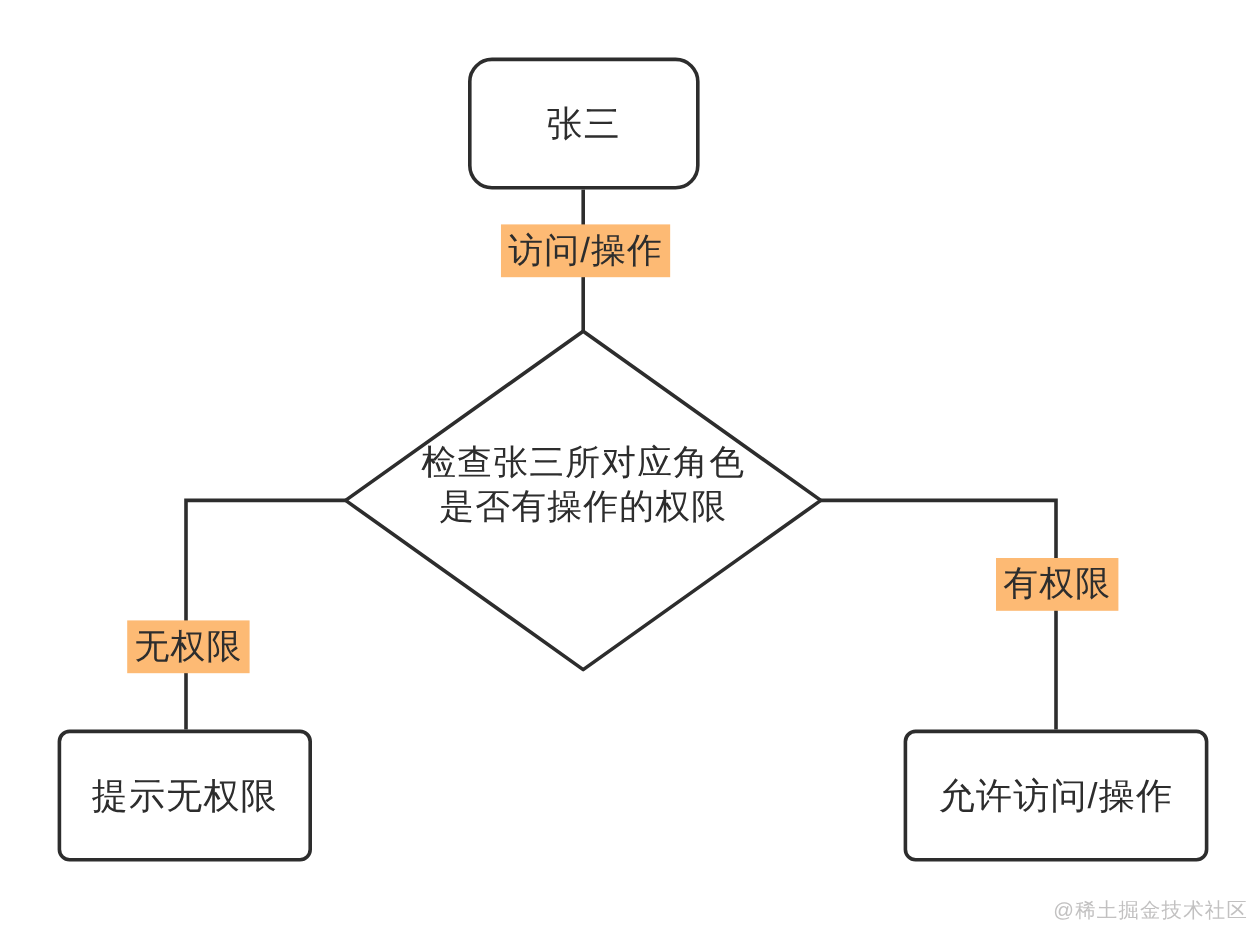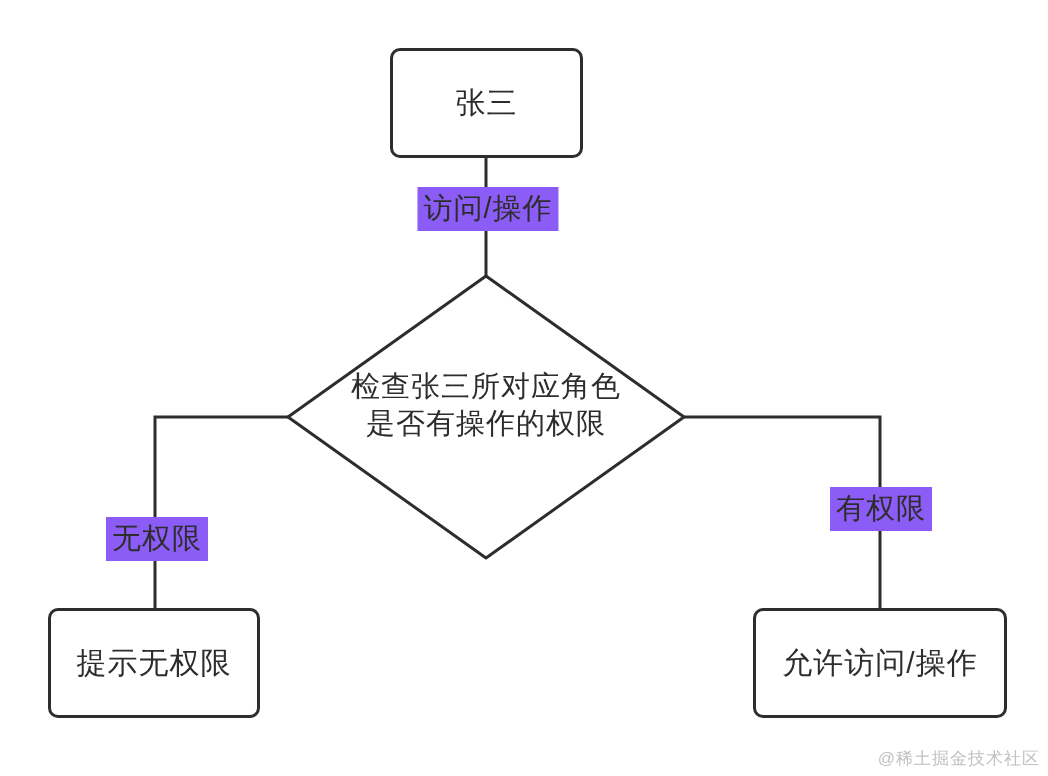--- a/index.html
+++ b/index.html
@@ -26,48 +26,48 @@
     border: 3px solid #2d2d2d;
     border-radius: 10px;
     background: #ffffff;
     display: flex;
     align-items: center;
     justify-content: center;
     font-size: 30px;
     letter-spacing: 1px;
     color: #2d2d2d;
   }
-  .node-actor { left: 390px; top: 48px;  width: 193px; height: 110px; }
+  .node-actor { left: 390px; top: 48px;  width: 193px; height: 110px; border-radius: 20px; }
   .node-deny  { left: 48px;  top: 608px; width: 212px; height: 110px; }
   .node-allow { left: 753px; top: 608px; width: 254px; height: 110px; }
   .decision-label {
     position: absolute;
     left: 486px; top: 405px;
     transform: translate(-50%, -50%);
     width: 340px;
     text-align: center;
     font-size: 29px;
     line-height: 37px;
     letter-spacing: 1px;
     white-space: pre-line;
     color: #2d2d2d;
   }
   .edge-label {
     position: absolute;
     transform: translate(-50%, -50%);
-    background: #8b5cf6;
+    background: #fdba74;
     padding: 2px 6px;
     font-size: 29px;
     letter-spacing: 1px;
     white-space: nowrap;
     color: #2d2d2d;
   }
   .edge-label-access { left: 488px; top: 209px; }
   .edge-label-no     { left: 157px; top: 539px; }
-  .edge-label-yes    { left: 881px; top: 509px; }
+  .edge-label-yes    { left: 881px; top: 487px; }
   .watermark {
     position: absolute;
     right: 8px;
     bottom: 6px;
     font-size: 17px;
     letter-spacing: 1px;
     color: #c2c1c1;
     margin-left: 44px;
   }
 </style>

